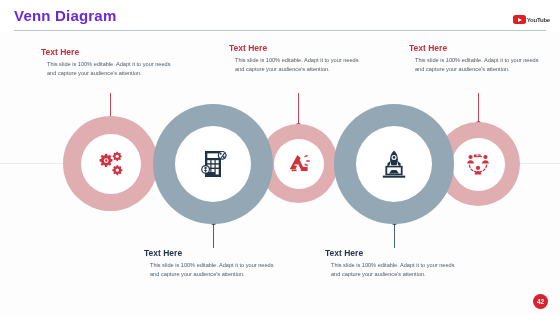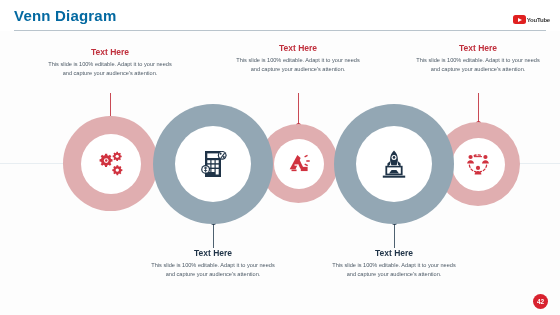--- a/index.html
+++ b/index.html
@@ -15,21 +15,21 @@
     background:#fdfdfd;
   }
 
   
   .header{
     position:absolute;left:0;top:0;width:560px;height:31px;
     background:#ffffff;
   }
   .header-title{
     position:absolute;left:14px;top:7px;
-    font-size:15px;font-weight:bold;color:#0369a1;
+    font-size:15px;font-weight:bold;color:#6d28d9;
     letter-spacing:.2px;
   }
   .header-rule{
     position:absolute;left:14px;top:30px;width:532px;height:1px;
     background:#b9c4cc;
   }
   .yt-logo{
     position:absolute;right:10px;top:15px;
     display:flex;align-items:center;gap:1px;
   }
@@ -83,21 +83,21 @@
   .stem.up .dot{bottom:-2px;background:#c0303d;}
   .stem.down .dot{top:-2px;background:#243a4d;}
 
   .s1{left:110px;top:93px;height:26px;}
   .s2{left:213px;top:222px;height:26px;}
   .s3{left:298px;top:93px;height:33px;}
   .s4{left:394px;top:222px;height:26px;}
   .s5{left:478px;top:93px;height:31px;}
 
   
-  .tb{position:absolute;text-align:center;width:138px;}
+  .tb{position:absolute;text-align:left;width:138px;}
   .tb .tt{
     font-size:8.5px;font-weight:bold;margin:0 0 3px 0;line-height:1.1;
   }
   .tb.red .tt{color:#c0303d;}
   .tb.navy .tt{color:#1f3347;}
   .tb .bd{
     font-size:5.6px;color:#4d5a66;line-height:1.62;margin:0;
     padding:0 6px;
   }
 

